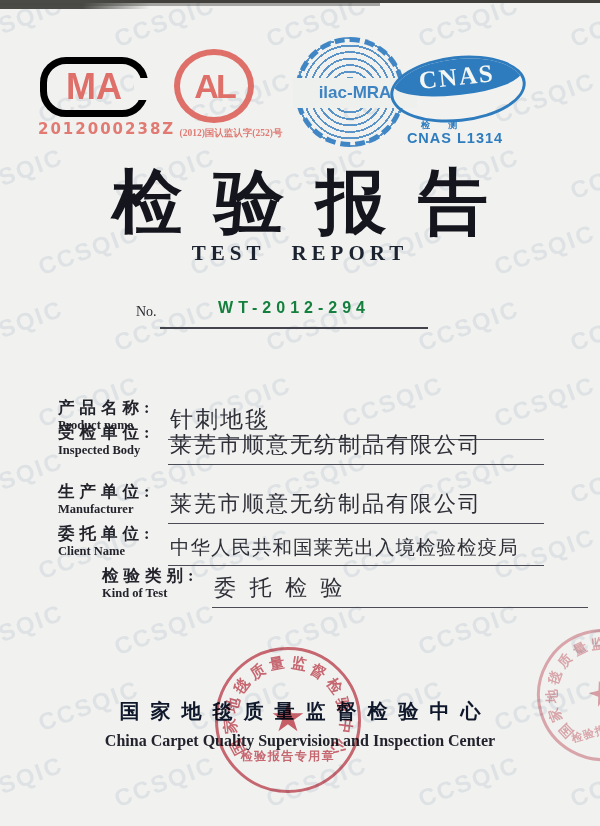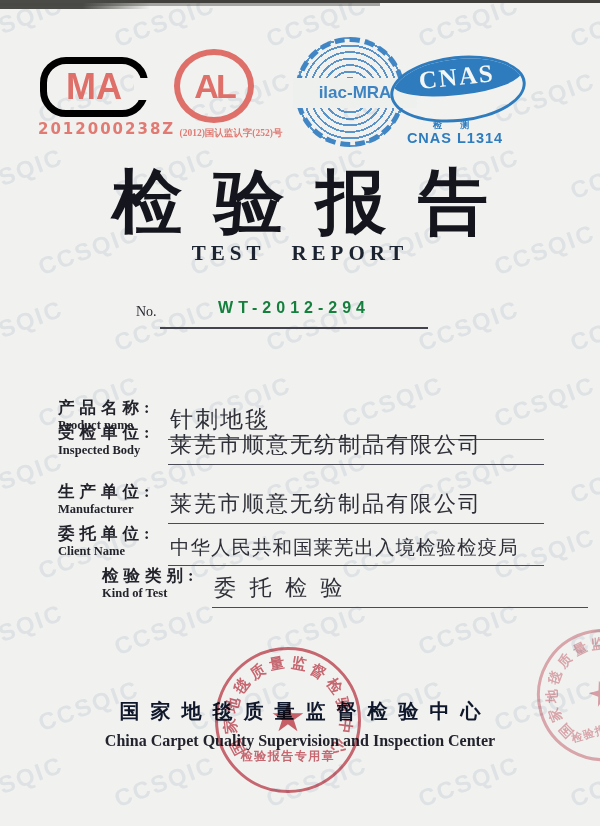--- a/index.html
+++ b/index.html
@@ -35,21 +35,21 @@
     border:5px dashed #4186c4;
     background:repeating-radial-gradient(circle at 50% 50%, rgba(63,131,193,.85) 0 1.8px, rgba(0,0,0,0) 1.8px 6.5px);}
   .ilac-band{position:absolute;left:-7px;top:36px;width:124px;height:30px;background:#eef0ee;
     display:flex;align-items:center;justify-content:center;}
   .ilac-text{font-family:"Liberation Sans",sans-serif;font-weight:800;font-size:17px;color:#3f84c2;}
   .cnas-ellipse{position:absolute;left:390px;top:56px;width:130px;height:60px;border-radius:50%;
     border:3px solid #2e7cbe;transform:rotate(-6deg);overflow:hidden;}
   .cnas-fill{position:absolute;left:0;top:0;width:100%;height:60%;background:#2e7cbe;
     border-radius:0 0 48% 48%;display:flex;align-items:center;justify-content:center;}
   .cnas-word{color:#f4f6f4;font-weight:bold;font-size:25px;letter-spacing:2px;font-family:"Liberation Serif",serif;}
-  .cnas-cn{position:absolute;left:386px;top:119px;width:130px;text-align:center;
+  .cnas-cn{position:absolute;left:374px;top:119px;width:130px;text-align:center;
     font-size:9px;font-weight:bold;color:#2e7cbe;letter-spacing:8px;padding-left:8px;box-sizing:border-box;}
   .cnas-en{position:absolute;left:390px;top:130px;width:130px;text-align:center;
     font-family:"Liberation Sans",sans-serif;font-weight:800;font-size:14.5px;color:#2e7cbe;letter-spacing:1px;}
   
   .title-cn{position:absolute;left:0;top:156px;width:100%;text-align:center;z-index:2;
     font-size:70px;font-weight:900;color:#15151d;letter-spacing:32px;padding-left:32px;box-sizing:border-box;}
   .title-en{position:absolute;left:0;top:241px;width:100%;text-align:center;z-index:2;
     font-size:21px;font-weight:bold;color:#1c2330;letter-spacing:5px;word-spacing:16px;}
   
   .no-label{position:absolute;left:136px;top:304px;font-size:14px;color:#2b2b33;z-index:2;}

